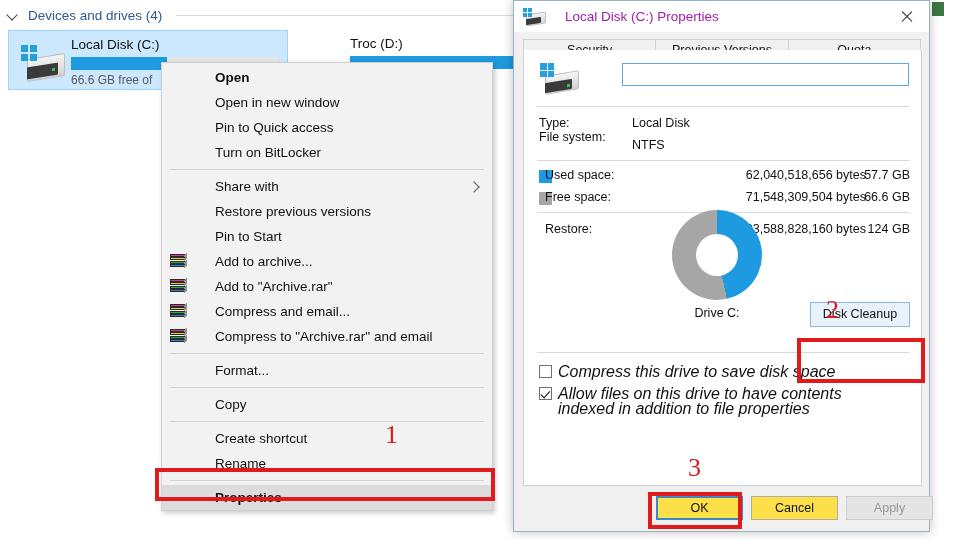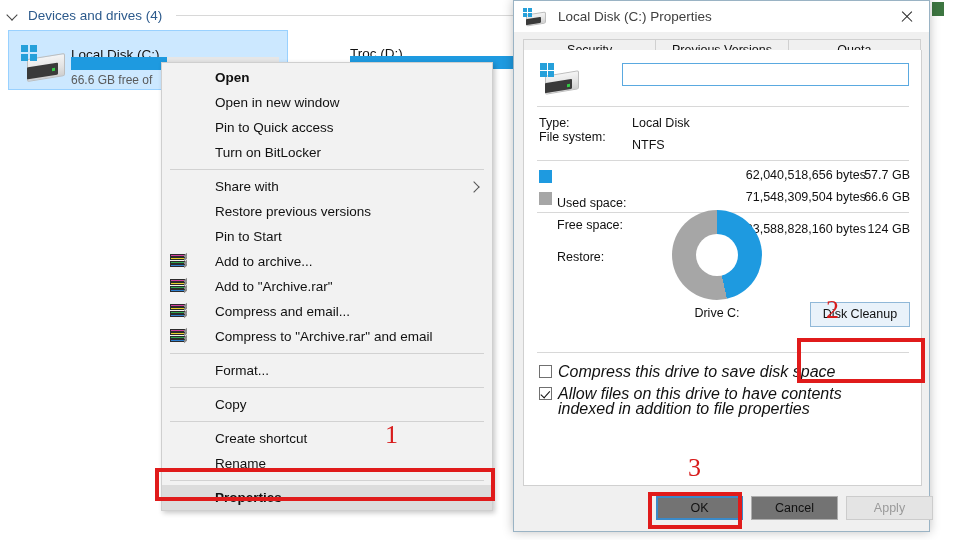--- a/index.html
+++ b/index.html
@@ -70,21 +70,21 @@
     background: #cce8ff;
     border: 1px solid #99d1ff;
   }
   .drive-icon {
     position: absolute;
     left: 12px; top: 12px;
     width: 44px; height: 36px;
   }
   .drive-name {
     position: absolute;
-    left: 62px; top: 16px;
+    left: 62px; top: 6px;
     font-size: 13.5px;
     color: #111;
     white-space: nowrap;
   }
   .drive-bar {
     position: absolute;
     left: 62px; top: 26px;
     width: 208px; height: 13px;
     background: #e6e6e6;
     overflow: hidden;
@@ -241,23 +241,23 @@
     display: flex;
     align-items: center;
   }
   .titlebar-icon {
     position: relative;
     width: 22px; height: 18px;
     margin-left: 9px;
     flex: 0 0 auto;
   }
   .title-text {
-    margin-left: 13px;
+    margin-left: 20px;
     font-size: 13.5px;
-    color: #404040;
+    color: #a21caf;
     white-space: nowrap;
   }
   .close-btn {
     position: absolute;
     right: 0; top: 0;
     width: 45px; height: 31px;
     display: flex; align-items: center; justify-content: center;
   }
   .close-x {
     position: relative;
@@ -380,25 +380,24 @@
     text-align: right;
     width: 46px;
   }
   .swatch {
     position: absolute;
     left: 15px;
     width: 13px; height: 13px;
   }
   .swatch-label {
     position: absolute;
-    left: 33px;
-    font-size: 12.5px;
-    color: #111;
-    white-space: nowrap;
-    margin-top: 28px;
+    left: 21px;
+    font-size: 12.5px;
+    color: #111;
+    white-space: nowrap;
   }
 
   .donut-wrap {
     position: absolute;
     left: 148px; top: 160px;
     width: 90px; height: 90px;
   }
   .donut {
     width: 90px; height: 90px;
     border-radius: 50%;
@@ -467,21 +466,21 @@
     position: absolute;
     left: 0; bottom: 0;
     width: 100%;
     height: 44px;
   }
   .footer-btn {
     position: absolute;
     top: 9px;
     height: 24px;
     line-height: 22px;
-    background: #737373;
+    background: #fde047;
     border: 1px solid #adadad;
     font-size: 12.5px;
     text-align: center;
     color: #111;
     box-sizing: border-box;
   }
   .footer-btn.focused {
     border: 2px solid #3a8ac9;
     line-height: 20px;
   }

